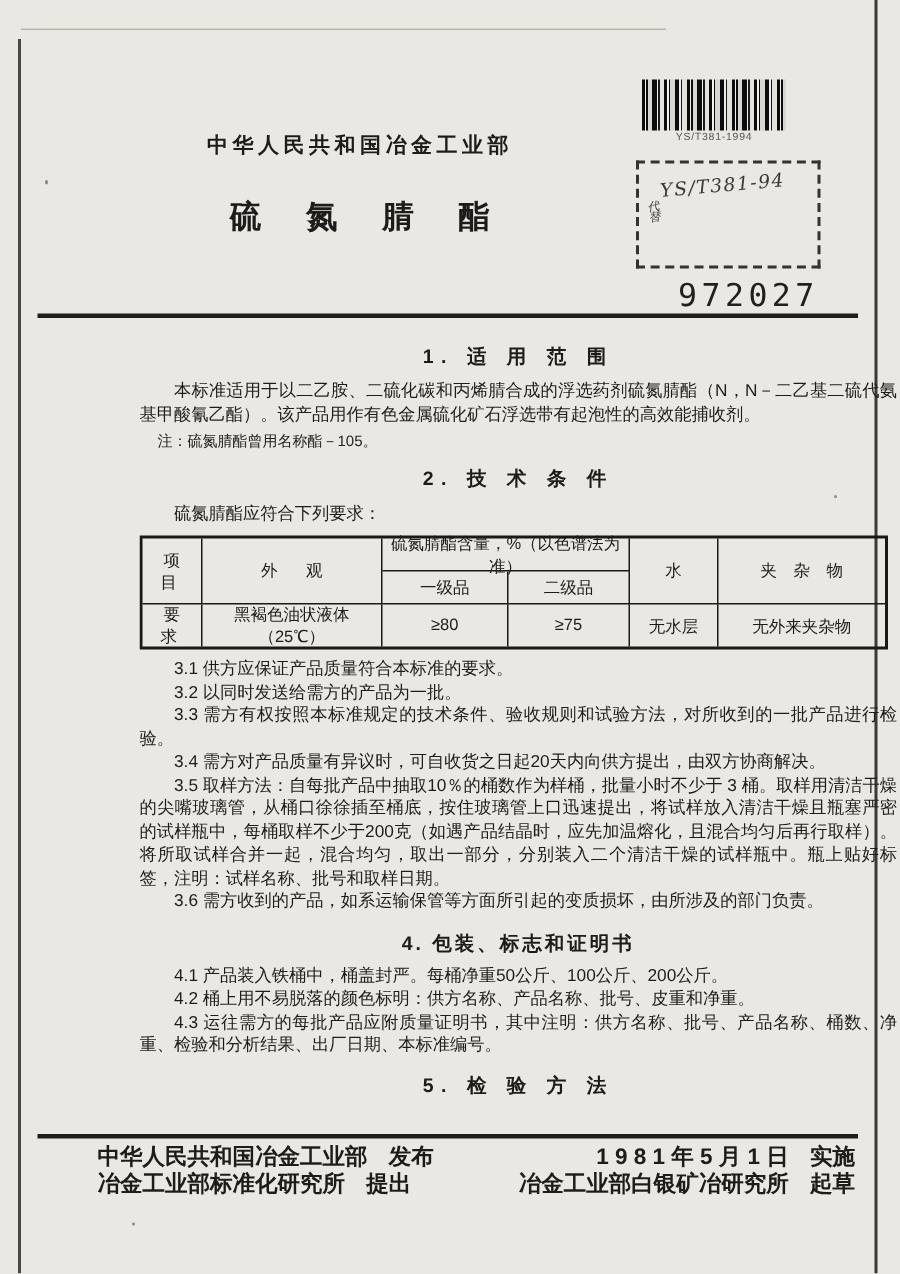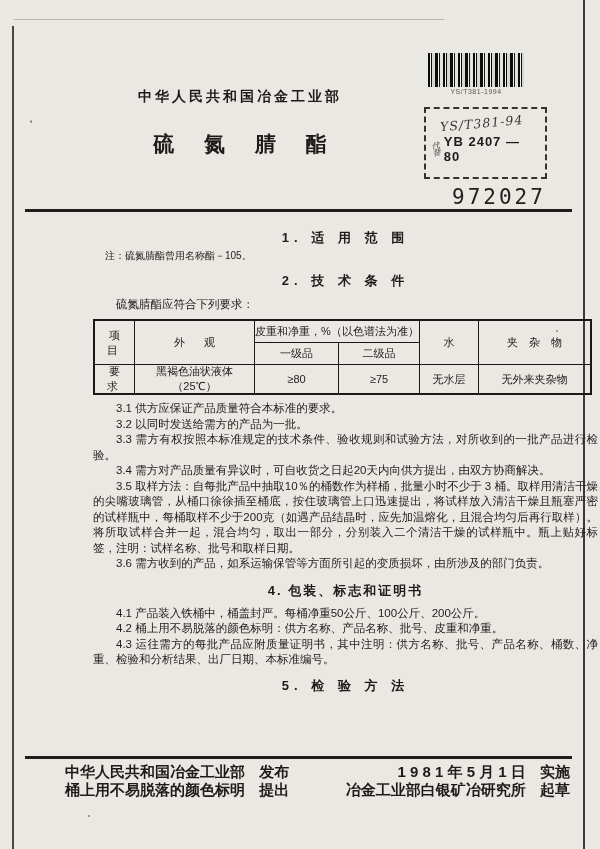--- a/index.html
+++ b/index.html
@@ -115,40 +115,40 @@
 
   <div class="barcode-wrap">
     <div class="barcode"></div>
     <div class="barcode-label">YS/T381-1994</div>
   </div>
 
   <div class="stamp-box">
     <div class="stamp-hand">YS/T381-94</div>
     <div class="stamp-line">
       <span class="stamp-replace">代替</span>
-      <span class="stamp-code">YB 2407 — 80</span>
     </div>
   </div>
 
   <div class="serial">972027</div>
 
   <div class="rule-top"></div>
 
   <div class="content">
 
     <div class="sec-h h1">1. 适 用 范 围</div>
+    <p class="para">本标准适用于以二乙胺、二硫化碳和丙烯腈合成的浮选药剂硫氮腈酯（N，N－二乙基二硫代氨基甲酸氰乙酯）。该产品用作有色金属硫化矿石浮选带有起泡性的高效能捕收剂。</p>
     <p class="note">注：硫氮腈酯曾用名称酯－105。</p>
 
     <div class="sec-h h2">2. 技 术 条 件</div>
     <p class="intro">硫氮腈酯应符合下列要求：</p>
 
     <div class="req-table">
       <div class="cell br bb c-item sp2">项 目</div>
       <div class="cell br bb c-app sp3">外 观</div>
-      <div class="cell br bb c-cont">皮重和净重，%（以色谱法为准）</div>
+      <div class="cell br bb c-cont">硫氮腈酯含量，%（以色谱法为准）</div>
       <div class="cell br bb c-g1">一级品</div>
       <div class="cell br bb c-g2">二级品</div>
       <div class="cell br bb c-wat">水</div>
       <div class="cell bb c-imp sp2">夹 杂 物</div>
 
       <div class="cell br sp2">要 求</div>
       <div class="cell br">黑褐色油状液体（25℃）</div>
       <div class="cell br">≥80</div>
       <div class="cell br">≥75</div>
       <div class="cell br">无水层</div>
@@ -179,21 +179,21 @@
         <span>中华人民共和国冶金工业部</span>
         <span class="f-role">发布</span>
       </div>
       <div class="f-right">
         <span>1 9 8 1 年 5 月 1 日</span>
         <span class="f-role">实施</span>
       </div>
     </div>
     <div class="f-row">
       <div class="f-left">
-        <span>桶上用不易脱落的颜色标明</span>
+        <span>冶金工业部标准化研究所</span>
         <span class="f-role">提出</span>
       </div>
       <div class="f-right">
         <span>冶金工业部白银矿冶研究所</span>
         <span class="f-role">起草</span>
       </div>
     </div>
   </div>
 
 </div>

